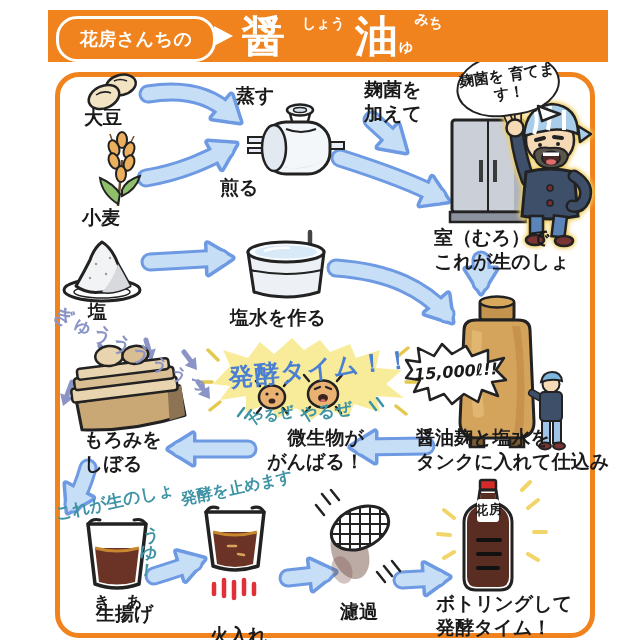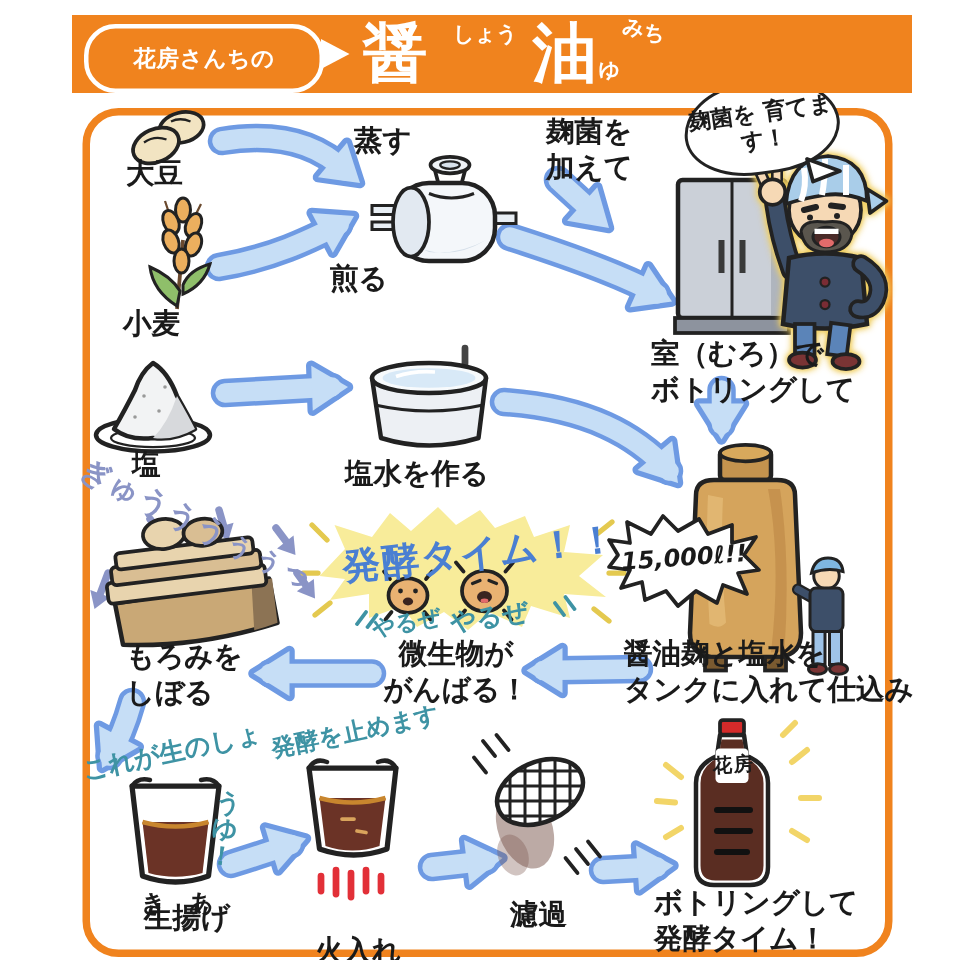--- a/index.html
+++ b/index.html
@@ -6,36 +6,36 @@
   body{
     width:640px;height:640px;position:relative;background:#ffffff;
     font-family:"DejaVu Sans","Liberation Sans",sans-serif;color:#1a1a1a;
     overflow:hidden;
   }
   .abs{position:absolute;}
   
   .titlebar{left:48px;top:10px;width:560px;height:52px;background:#F0831E;z-index:5;}
   .badge{left:8px;top:6px;width:154px;height:40px;border:3px solid #fff;border-radius:21px;
     display:flex;align-items:center;justify-content:center;
-    color:#fff;font-size:15px;font-weight:700;letter-spacing:0.5px;}
+    color:#fff;font-size:18px;font-weight:700;letter-spacing:0.5px;}
   .pointer{left:166px;top:16px;width:0;height:0;border-left:19px solid #fff;
     border-top:10px solid transparent;border-bottom:10px solid transparent;}
   .bigtitle{left:194px;top:0px;display:flex;align-items:flex-start;color:#fff;font-weight:700;white-space:nowrap;}
   .bigtitle .m{font-size:43px;line-height:52px;}
   .bigtitle .r{font-size:14px;line-height:14px;}
   .r1{margin:6px 2px 0 17px;}
   .r2{margin:30px 0 0 1px;}
   .m2{margin-left:8px;}
   .m3{margin-left:5px;}
   .r3{margin:4px 0 0 2px;transform:rotate(14deg);}
   
   .panel{left:55px;top:72px;width:530px;height:556px;border:5px solid #F0831E;border-radius:24px;background:#fff;z-index:0;}
   
-  .lbl{font-size:19px;font-weight:600;line-height:1.24;white-space:pre-line;z-index:6;font-family:Liberation Mono, monospace;}
-  .ctr{text-align:center;}
+  .lbl{font-size:19px;font-weight:600;line-height:1.24;white-space:pre-line;z-index:6;}
+  .ctr{text-align:right;}
   .furi{font-size:16px;font-weight:600;letter-spacing:5px;z-index:6;}
   .hand{font-weight:700;white-space:pre-line;z-index:6;}
   .teal{color:#3E93A4;}
   .hblue{color:#4A7FD2;}
   .squeeze{color:#8A94C6;}
   .bubble{background:#fff;border:2.5px solid #222;border-radius:48% 52% 50% 50%/60% 60% 55% 55%;
     display:flex;align-items:center;justify-content:center;text-align:center;
     font-size:15px;font-weight:700;line-height:1.18;z-index:4;transform:rotate(-8deg);}
   .jagtext{font-size:16px;font-weight:700;font-style:italic;text-align:center;z-index:5;transform:rotate(-4deg);white-space:nowrap;}
   svg.icon{z-index:3;overflow:visible;}
@@ -377,21 +377,21 @@
 </svg>
 <div class="abs hand" style="left:475px;top:501px;width:28px;font-size:13px;text-align:center;letter-spacing:1px;transform:rotate(-4deg)">花房</div>
 
 <div class="abs lbl" style="left:84px;top:106px">大豆</div>
 <div class="abs lbl" style="left:82px;top:206px">小麦</div>
 <div class="abs lbl" style="left:236px;top:84px">蒸す</div>
 <div class="abs lbl" style="left:220px;top:176px">煎る</div>
 <div class="abs lbl" style="left:364px;top:78px">麹菌を
 加えて</div>
 <div class="abs lbl" style="left:434px;top:226px">室（むろ）で
-ボトリングして</div>
+これが生のしょ</div>
 <div class="abs lbl" style="left:88px;top:300px">塩</div>
 <div class="abs lbl" style="left:230px;top:306px">塩水を作る</div>
 <div class="abs lbl" style="left:416px;top:426px">醤油麹と塩水を
 タンクに入れて仕込み</div>
 <div class="abs lbl ctr" style="left:244px;top:426px;width:120px">微生物が
 がんばる！</div>
 <div class="abs lbl" style="left:84px;top:428px">もろみを
 しぼる</div>
 <div class="abs furi" style="left:94px;top:592px">き あ</div>
 <div class="abs lbl" style="left:96px;top:602px">生揚げ</div>

